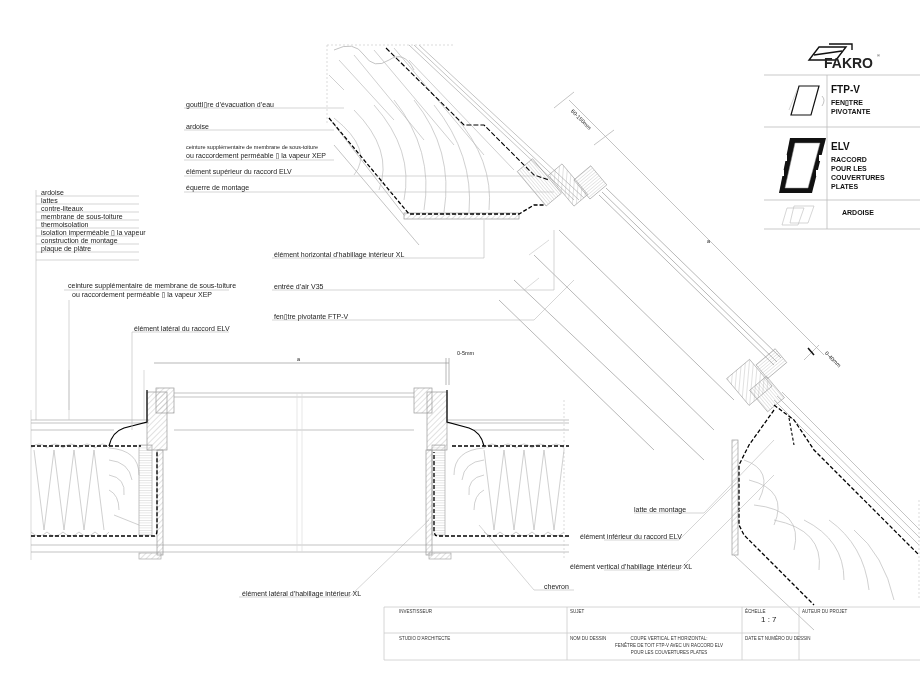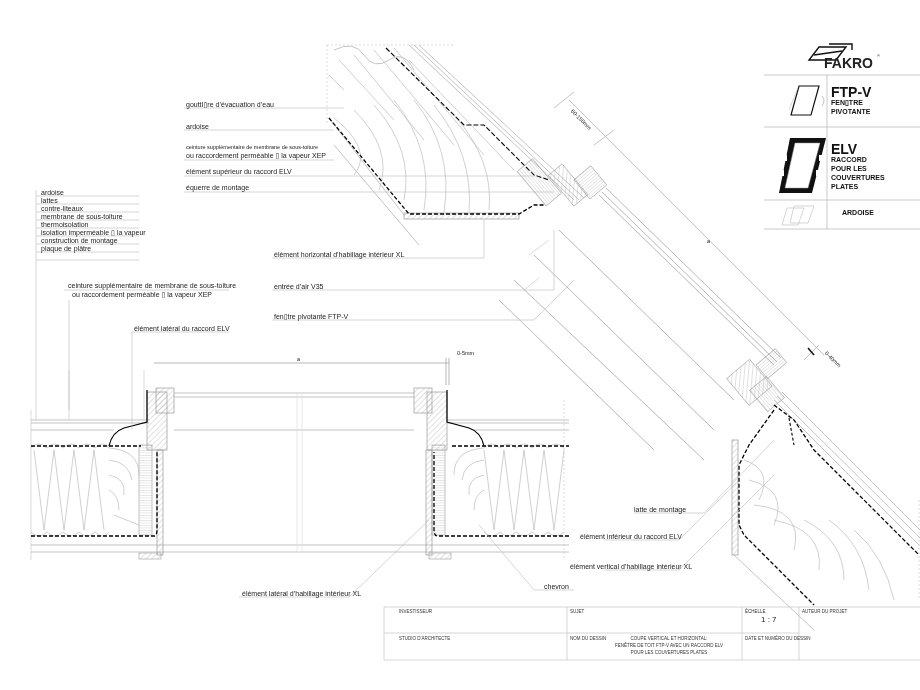--- a/index.html
+++ b/index.html
@@ -1,20 +1,20 @@
 <!DOCTYPE html>
 <html><head>
 <meta charset="utf-8">
 <style>
   html, body { margin:0; padding:0; background:#ffffff; }
   body { width:920px; height:690px; position:relative; overflow:hidden; font-family:"Liberation Sans", sans-serif; color:#222; }
   #canvas { position:absolute; left:14px; top:0; width:920px; height:690px; }
   .lbl { position:absolute; font-size:7px; line-height:9px; white-space:nowrap; color:#222; }
   .lbl.small { font-size:5.5px; line-height:7px; }
-  .leg-title { position:absolute; font-weight:bold; font-size:14px; color:#111;text-align:right; }
+  .leg-title { position:absolute; font-weight:bold; font-size:10px; color:#111;text-align:right; }
   .leg-sub { position:absolute; font-weight:bold; font-size:7px; line-height:10px; color:#111; }
   .tb { position:absolute; font-size:4.5px; color:#333; white-space:nowrap; }
   .tb.center { text-align:center; }
   .scale-val { position:absolute; font-size:8px; color:#222; }
 </style>
 </head>
 <body>
 
 <div id="canvas">
 

